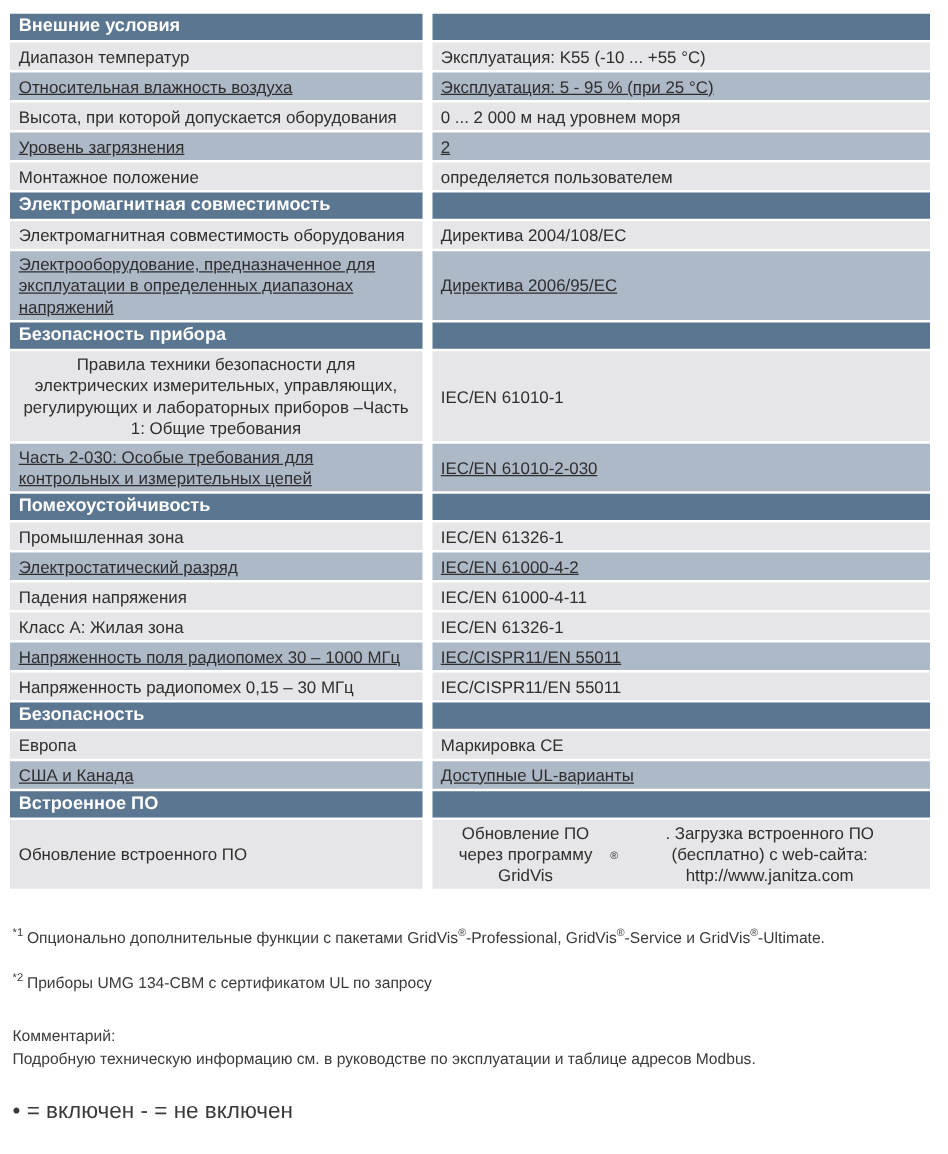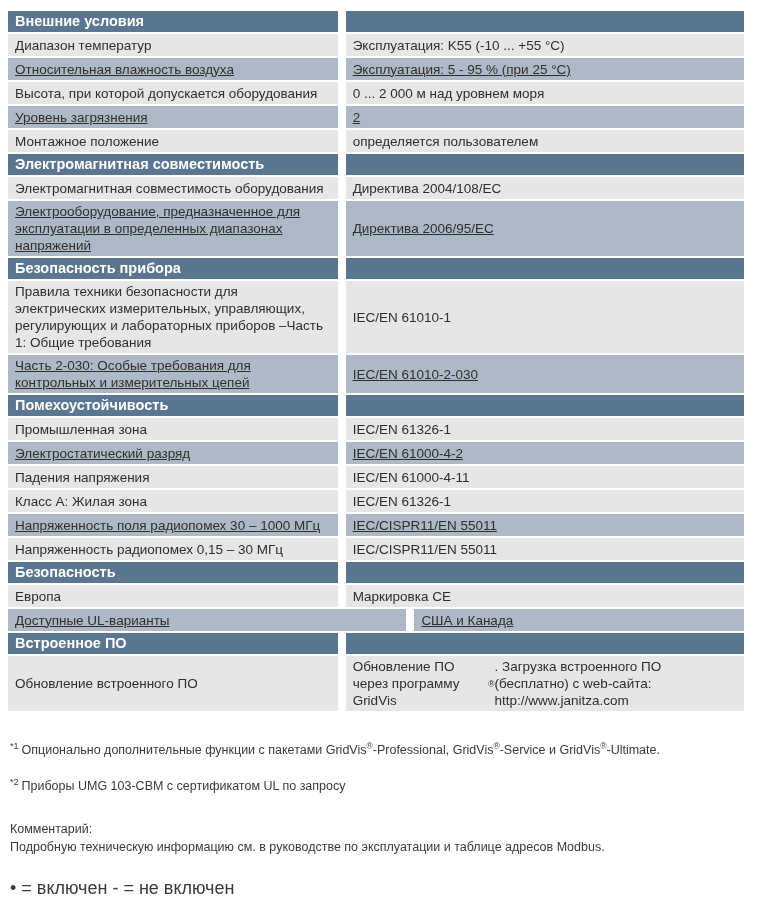--- a/index.html
+++ b/index.html
@@ -30,21 +30,21 @@
   }
   .cell.left  { width: 340px; }
   .cell.right { width: 411px; }
   .row.header .cell {
     background: var(--header-bg);
     color: var(--header-text);
     font-weight: bold;
     font-size: 14.5px;
     min-height: 21px;
   }
-  .row.light .cell { background: var(--row-light); }
+  .row.light .cell { background: var(--row-light); text-align: center; }
   .row.dark  .cell { background: var(--row-dark); text-decoration: underline; }
   sup.reg { font-size: 8.5px; vertical-align: super; line-height: 0; }
   .footnotes { margin: 28px 0 0 10px; }
   .footnote {
     font-size: 12.5px;
     line-height: 15px;
     color: var(--fn-text);
     margin-bottom: 17px;
     max-width: 740px;
   }
@@ -135,34 +135,34 @@
       </div>
       <div class="row header">
         <div class="cell left">Безопасность</div>
         <div class="cell right"></div>
       </div>
       <div class="row light">
         <div class="cell left">Европа</div>
         <div class="cell right">Маркировка CE</div>
       </div>
       <div class="row dark">
+        <div class="cell left">США и Канада</div>
         <div class="cell right">Доступные UL-варианты</div>
-        <div class="cell left">США и Канада</div>
       </div>
       <div class="row header">
         <div class="cell left">Встроенное ПО</div>
         <div class="cell right"></div>
       </div>
       <div class="row light">
         <div class="cell left">Обновление встроенного ПО</div>
         <div class="cell right">Обновление ПО через программу GridVis<sup class="reg">®</sup> . Загрузка встроенного ПО (бесплатно) с web-сайта: http://www.janitza.com</div>
       </div>
     </div>
   <div class="footnotes" id="footnotes">
       <div class="footnote"><span class="fn-marker">*1</span><span class="fn-text">Опционально дополнительные функции с пакетами GridVis<sup class="reg">®</sup>-Professional, GridVis<sup class="reg">®</sup>-Service и GridVis<sup class="reg">®</sup>-Ultimate.</span></div>
-      <div class="footnote"><span class="fn-marker">*2</span><span class="fn-text">Приборы UMG 103-CBM с сертификатом UL по запросу</span></div>
+      <div class="footnote"><span class="fn-marker">*2</span><span class="fn-text">Приборы UMG 134-CBM с сертификатом UL по запросу</span></div>
     </div>
   <div class="comment">
     <div>Комментарий:</div>
     <div>Подробную техническую информацию см. в руководстве по эксплуатации и таблице адресов Modbus.</div>
   </div>
   <div class="legend">• = включен - = не включен</div>
 </div>
 
 </body></html>

